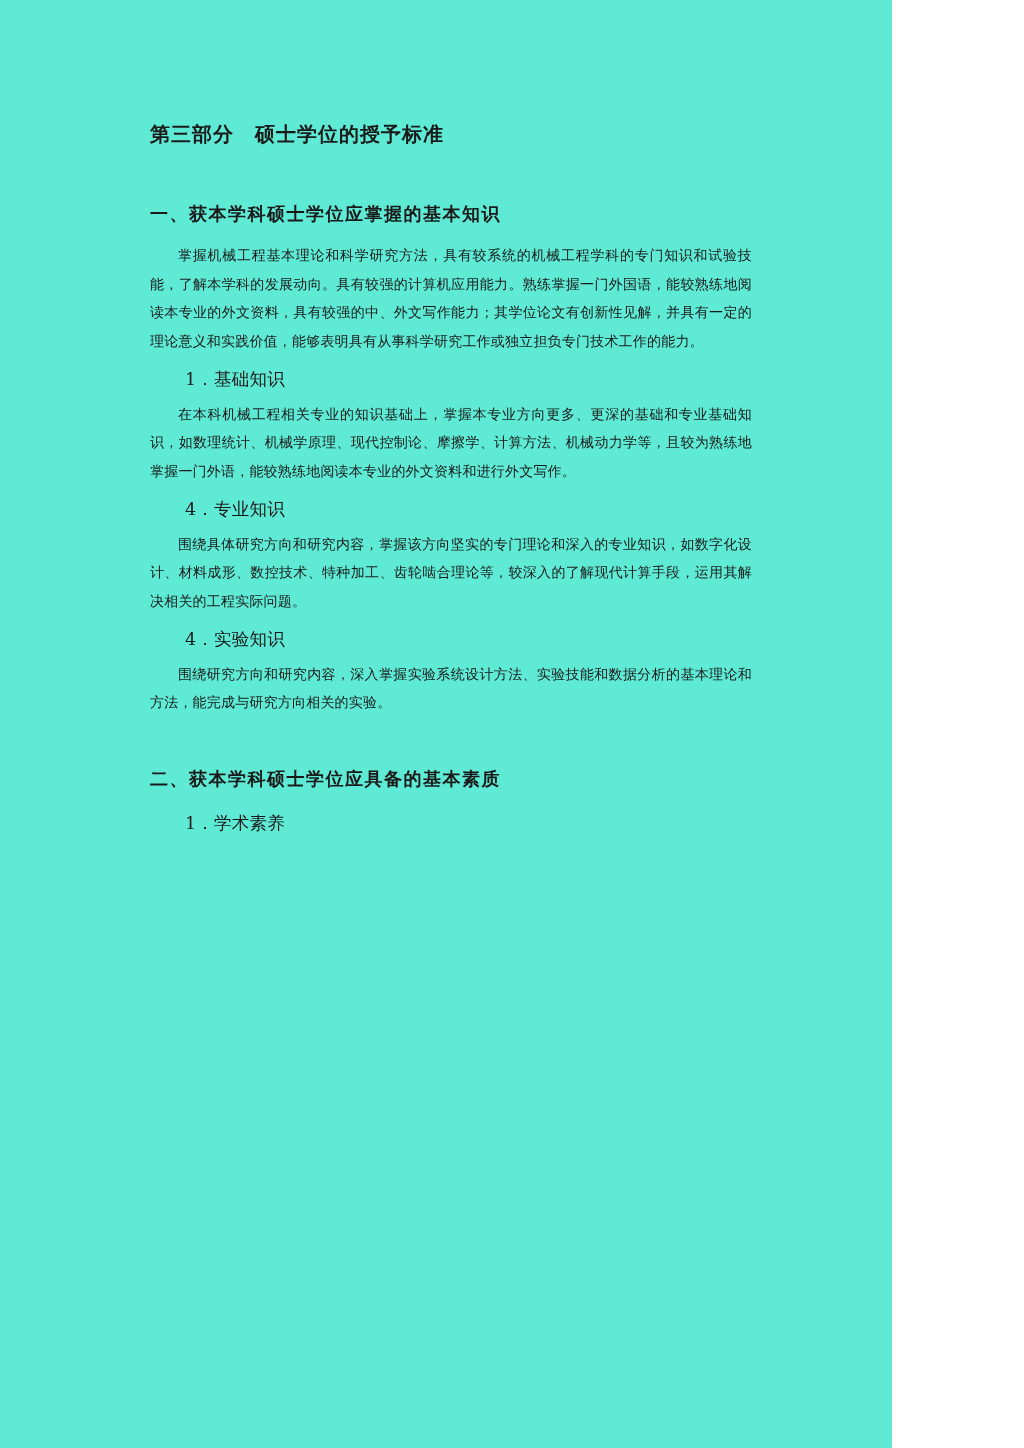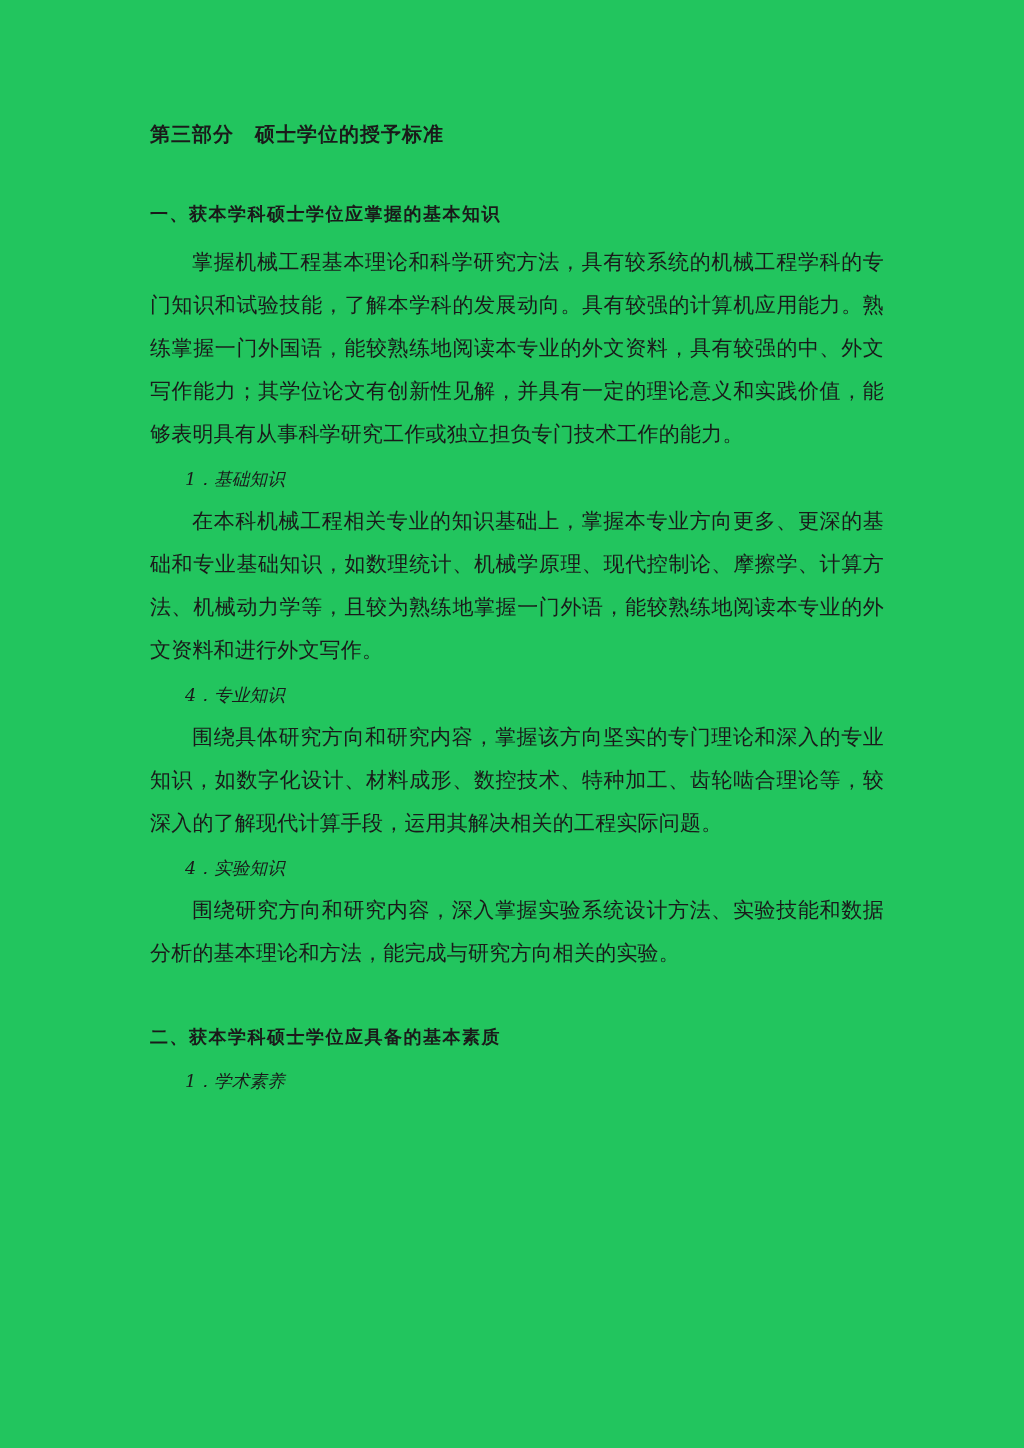--- a/index.html
+++ b/index.html
@@ -8,24 +8,24 @@
     background: #ffffff;
   }
   body {
     width: 1024px;
     height: 1448px;
     font-family: "DejaVu Serif", "Liberation Serif", serif;
     color: #1a1a1a;
   }
   .page {
     box-sizing: border-box;
-    width: 1024px;
+    width: 892px;
     height: 1448px;
     padding: 120px 140px 60px 150px;
-    background: #22c55e;
+    background: #5eead4;
     position: relative;
   }
   .part-title {
     font-family: "DejaVu Sans", "Liberation Sans", sans-serif;
     font-size: 20px;
     font-weight: bold;
     letter-spacing: 1px;
     margin: 0 0 52px 0;
     line-height: 1.4;
   }
@@ -34,35 +34,34 @@
     font-size: 18px;
     font-weight: bold;
     letter-spacing: 1.5px;
     margin: 0 0 14px 0;
     line-height: 1.5;
   }
   .section-title.second {
     margin-top: 48px;
   }
   p.body-text {
-    font-size: 21px;
+    font-size: 14px;
     line-height: 2.05;
     margin: 0 0 6px 0;
     text-align: justify;
     text-justify: inter-ideograph;
     text-indent: 2em;
     letter-spacing: 0.2px;
   }
   p.sub-head {
     font-size: 17.5px;
     line-height: 2.05;
     margin: 0 0 2px 0;
     text-indent: 2em;
     letter-spacing: 0.2px;
-    font-style: italic;
   }
   p.tight {
     margin-bottom: 0;
   }
 </style>
 </head>
 <body>
 
 <div class="page">
 

